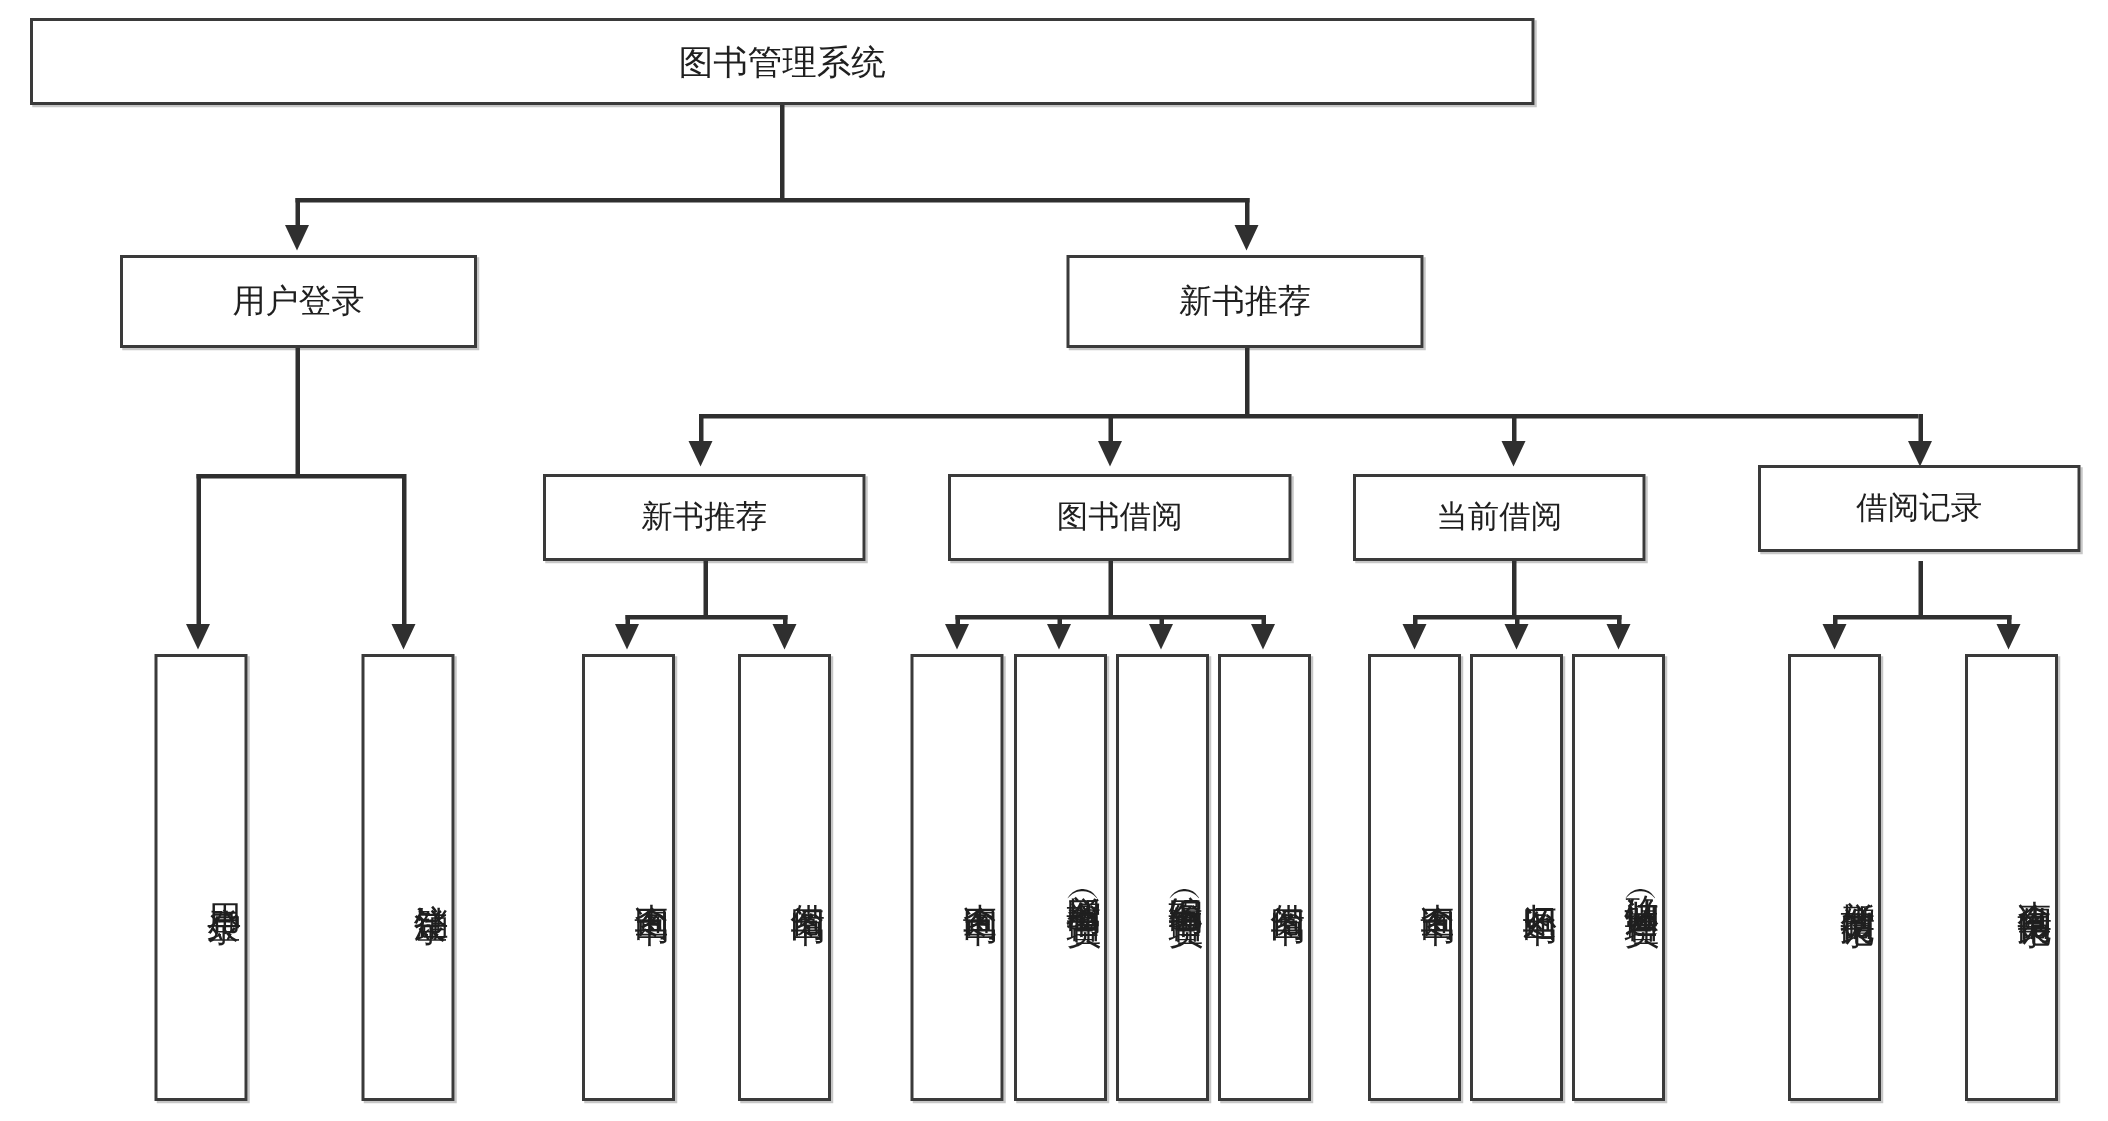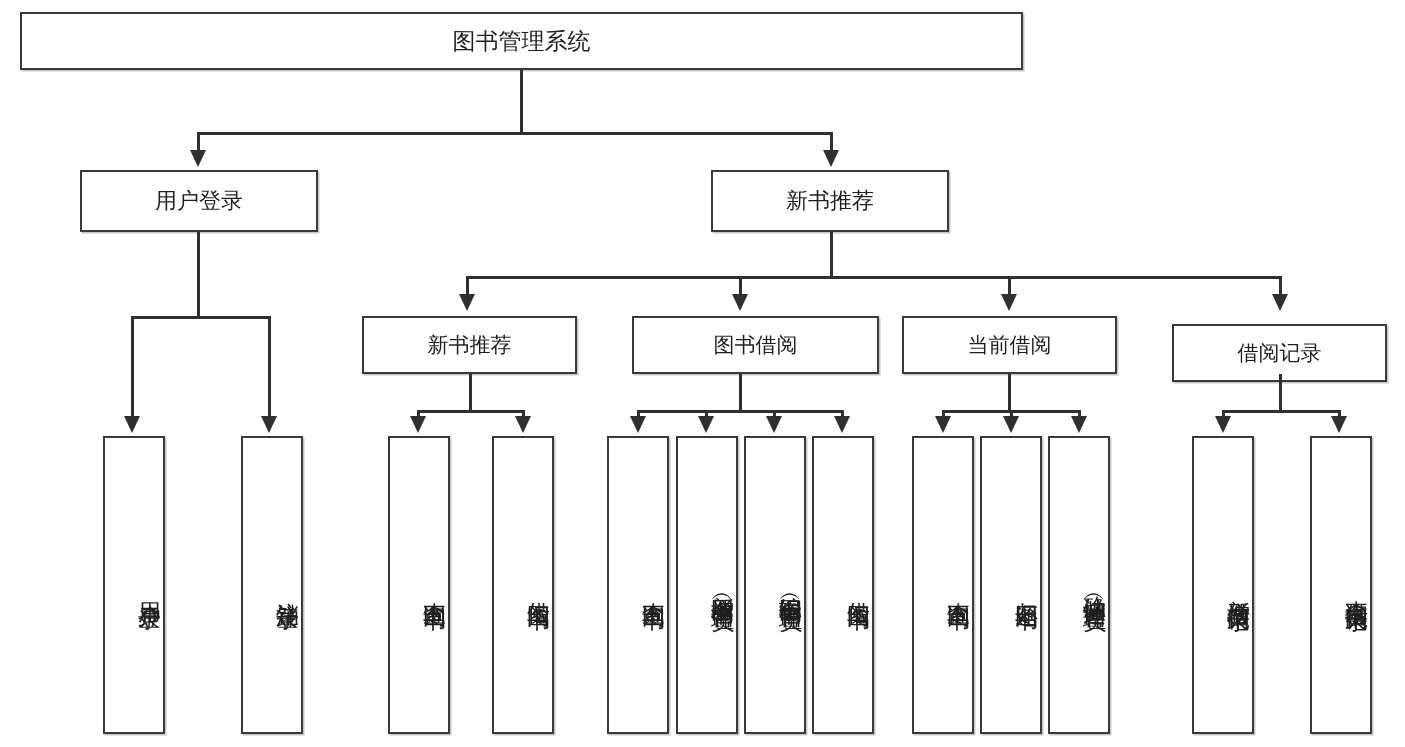--- a/index.html
+++ b/index.html
@@ -106,27 +106,27 @@
   <div class="ln v" style="left:739px;top:276px;height:22px;"></div>
   <div class="arrow" style="left:732px;top:294px;"></div>
   <div class="ln v" style="left:1008px;top:276px;height:22px;"></div>
   <div class="arrow" style="left:1001px;top:294px;"></div>
   <div class="ln v" style="left:1279px;top:276px;height:22px;"></div>
   <div class="arrow" style="left:1272px;top:294px;"></div>
 
   <div class="node lvl3" style="left:362px;top:316px;width:215px;height:58px;">
     <span>新书推荐</span>
   </div>
-  <div class="node lvl3" style="left:632px;top:316px;width:247px;height:58px;">
+  <div class="node lvl3" style="left:632px;top:316px;width:229px;height:58px;">
     <span>图书借阅</span>
   </div>
-  <div class="node lvl3" style="left:902px;top:316px;width:215px;height:58px;">
+  <div class="node lvl3" style="left:902px;top:316px;width:195px;height:58px;">
     <span>当前借阅</span>
   </div>
-  <div class="node lvl3" style="left:1172px;top:324px;width:215px;height:58px;">
+  <div class="node lvl3" style="left:1172px;top:310px;width:215px;height:58px;">
     <span>借阅记录</span>
   </div>
 
   <div class="ln v" style="left:469px;top:374px;height:38px;"></div>
   <div class="ln h" style="left:417px;top:410px;width:108px;"></div>
   <div class="ln v" style="left:417px;top:410px;height:10px;"></div>
   <div class="arrow" style="left:410px;top:416px;"></div>
   <div class="ln v" style="left:522px;top:410px;height:10px;"></div>
   <div class="arrow" style="left:515px;top:416px;"></div>
 

